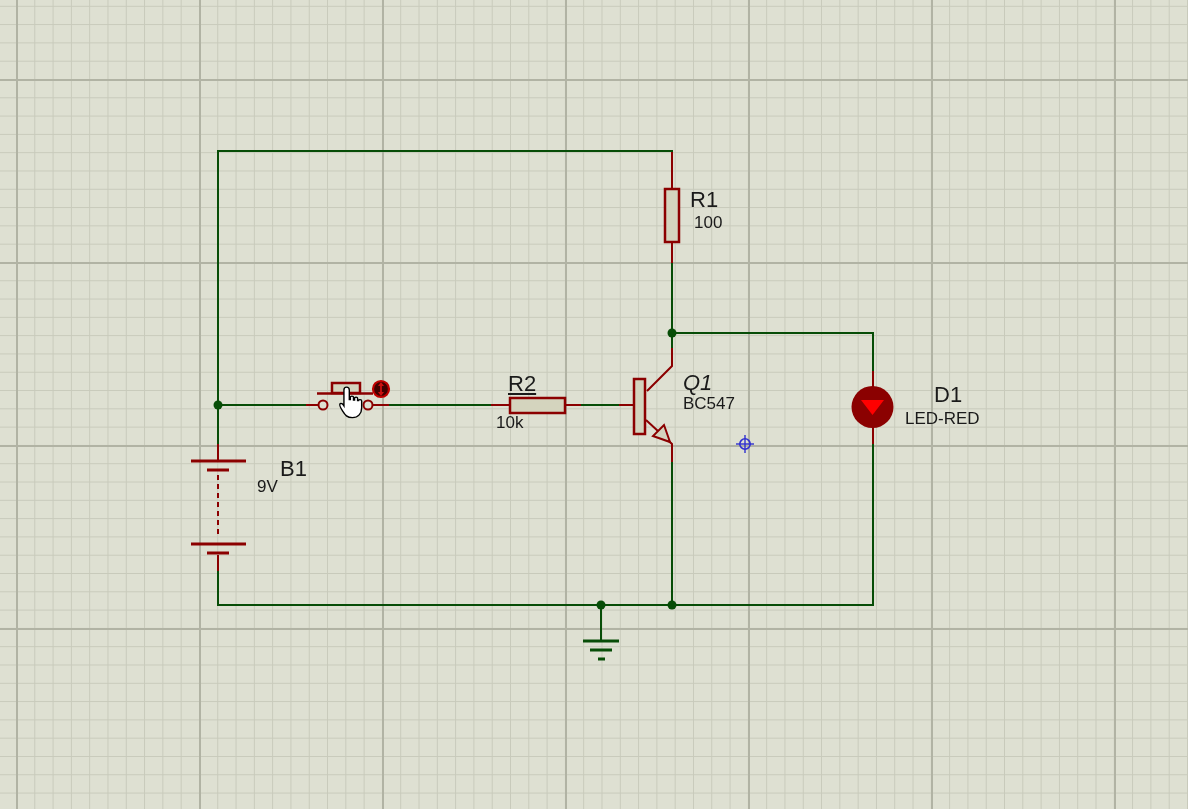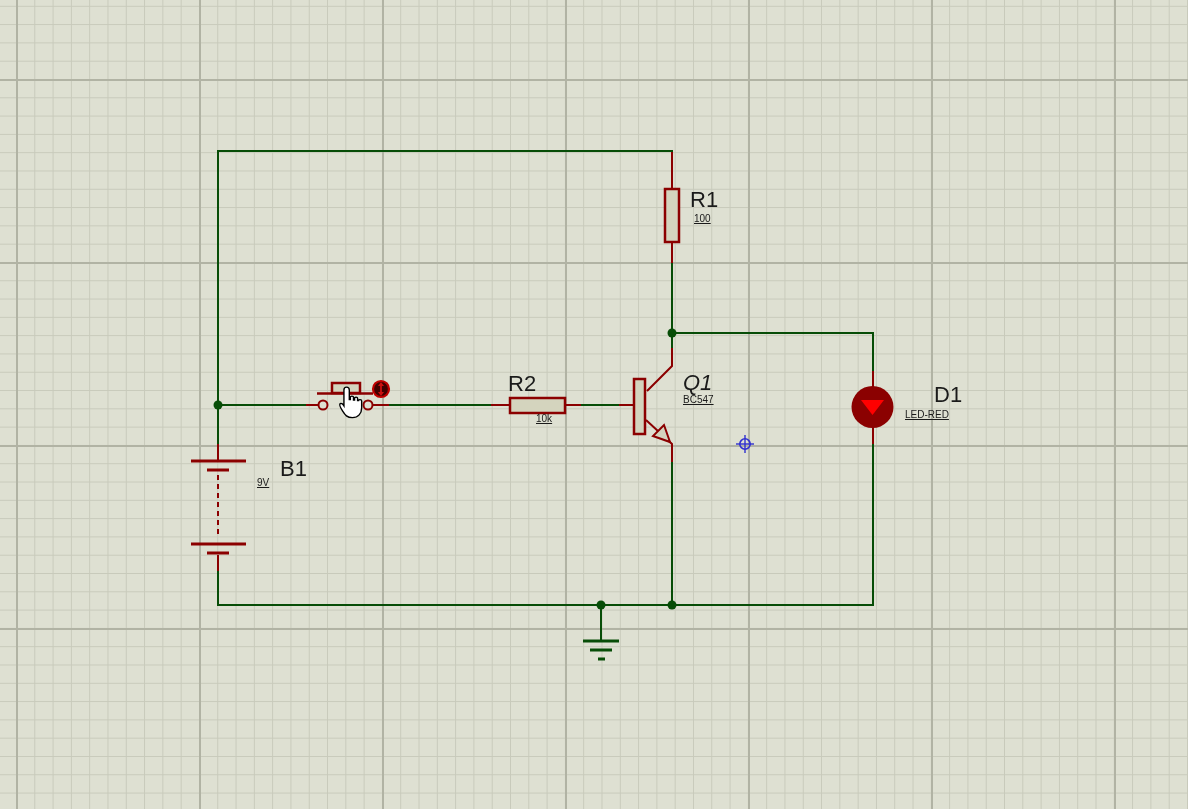--- a/index.html
+++ b/index.html
@@ -14,21 +14,21 @@
       linear-gradient(to right, #c8cabb 1px, transparent 1px),
       linear-gradient(to bottom, #c8cabb 1px, transparent 1px);
     background-size:183px 183px,183px 183px,18.3px 18.3px,18.3px 18.3px;
     background-position:16px 0,0 79px,16px 0,0 79px;
     font-family:"Liberation Sans",sans-serif;
   }
   #wires-svg{position:absolute;left:0;top:0;}
   .lbl{position:absolute;color:#1a1a1a;line-height:1;white-space:nowrap;
        font-family:"Liberation Sans",sans-serif;}
   .ref{font-size:22px;}
-  .val{font-size:10px;text-decoration:underline;}
+  .val{font-size:17px;}
   .wire{stroke:#074d07;stroke-width:2;fill:none;}
   .pin{stroke:#8b0000;stroke-width:2;fill:none;}
   .plate{stroke:#8b0000;stroke-width:3;fill:none;}
   .body{fill:#d4d4be;stroke:#8b0000;stroke-width:2.5;}
   .dot{fill:#074d07;stroke:none;}
   #cursor{position:absolute;left:336px;top:386px;}
 </style>
 </head>
 <body>
 
@@ -121,22 +121,22 @@
     <g>
       <line x1="736" y1="444" x2="754" y2="444" stroke="#3030d0" stroke-width="1.4"></line>
       <line x1="745" y1="435" x2="745" y2="453" stroke="#3030d0" stroke-width="1.4"></line>
       <circle cx="745" cy="444" r="5.2" fill="none" stroke="#3030d0" stroke-width="1.6"></circle>
     </g>
   </svg>
 
   <div class="lbl ref" style="left:690px;top:189px;">R1</div>
   <div class="lbl val" style="left:694px;top:214px;">100</div>
 
-  <div class="lbl ref" style="left:508px;top:373px;">R2</div>
-  <div class="lbl val" style="left:536px;top:414px;">10k</div>
+  <div class="lbl ref" style="left:508px;top:373px;text-decoration:underline;">R2</div>
+  <div class="lbl val" style="left:496px;top:414px;">10k</div>
 
   <div class="lbl ref" style="left:683px;top:372px;font-style:italic;">Q1</div>
   <div class="lbl val" style="left:683px;top:395px;">BC547</div>
 
   <div class="lbl ref" style="left:934px;top:384px;">D1</div>
   <div class="lbl val" style="left:905px;top:410px;">LED-RED</div>
 
   <div class="lbl ref" style="left:256px;top:458px;padding-left:24px;">B1</div>
   <div class="lbl val" style="left:257px;top:478px;">9V</div>
 

